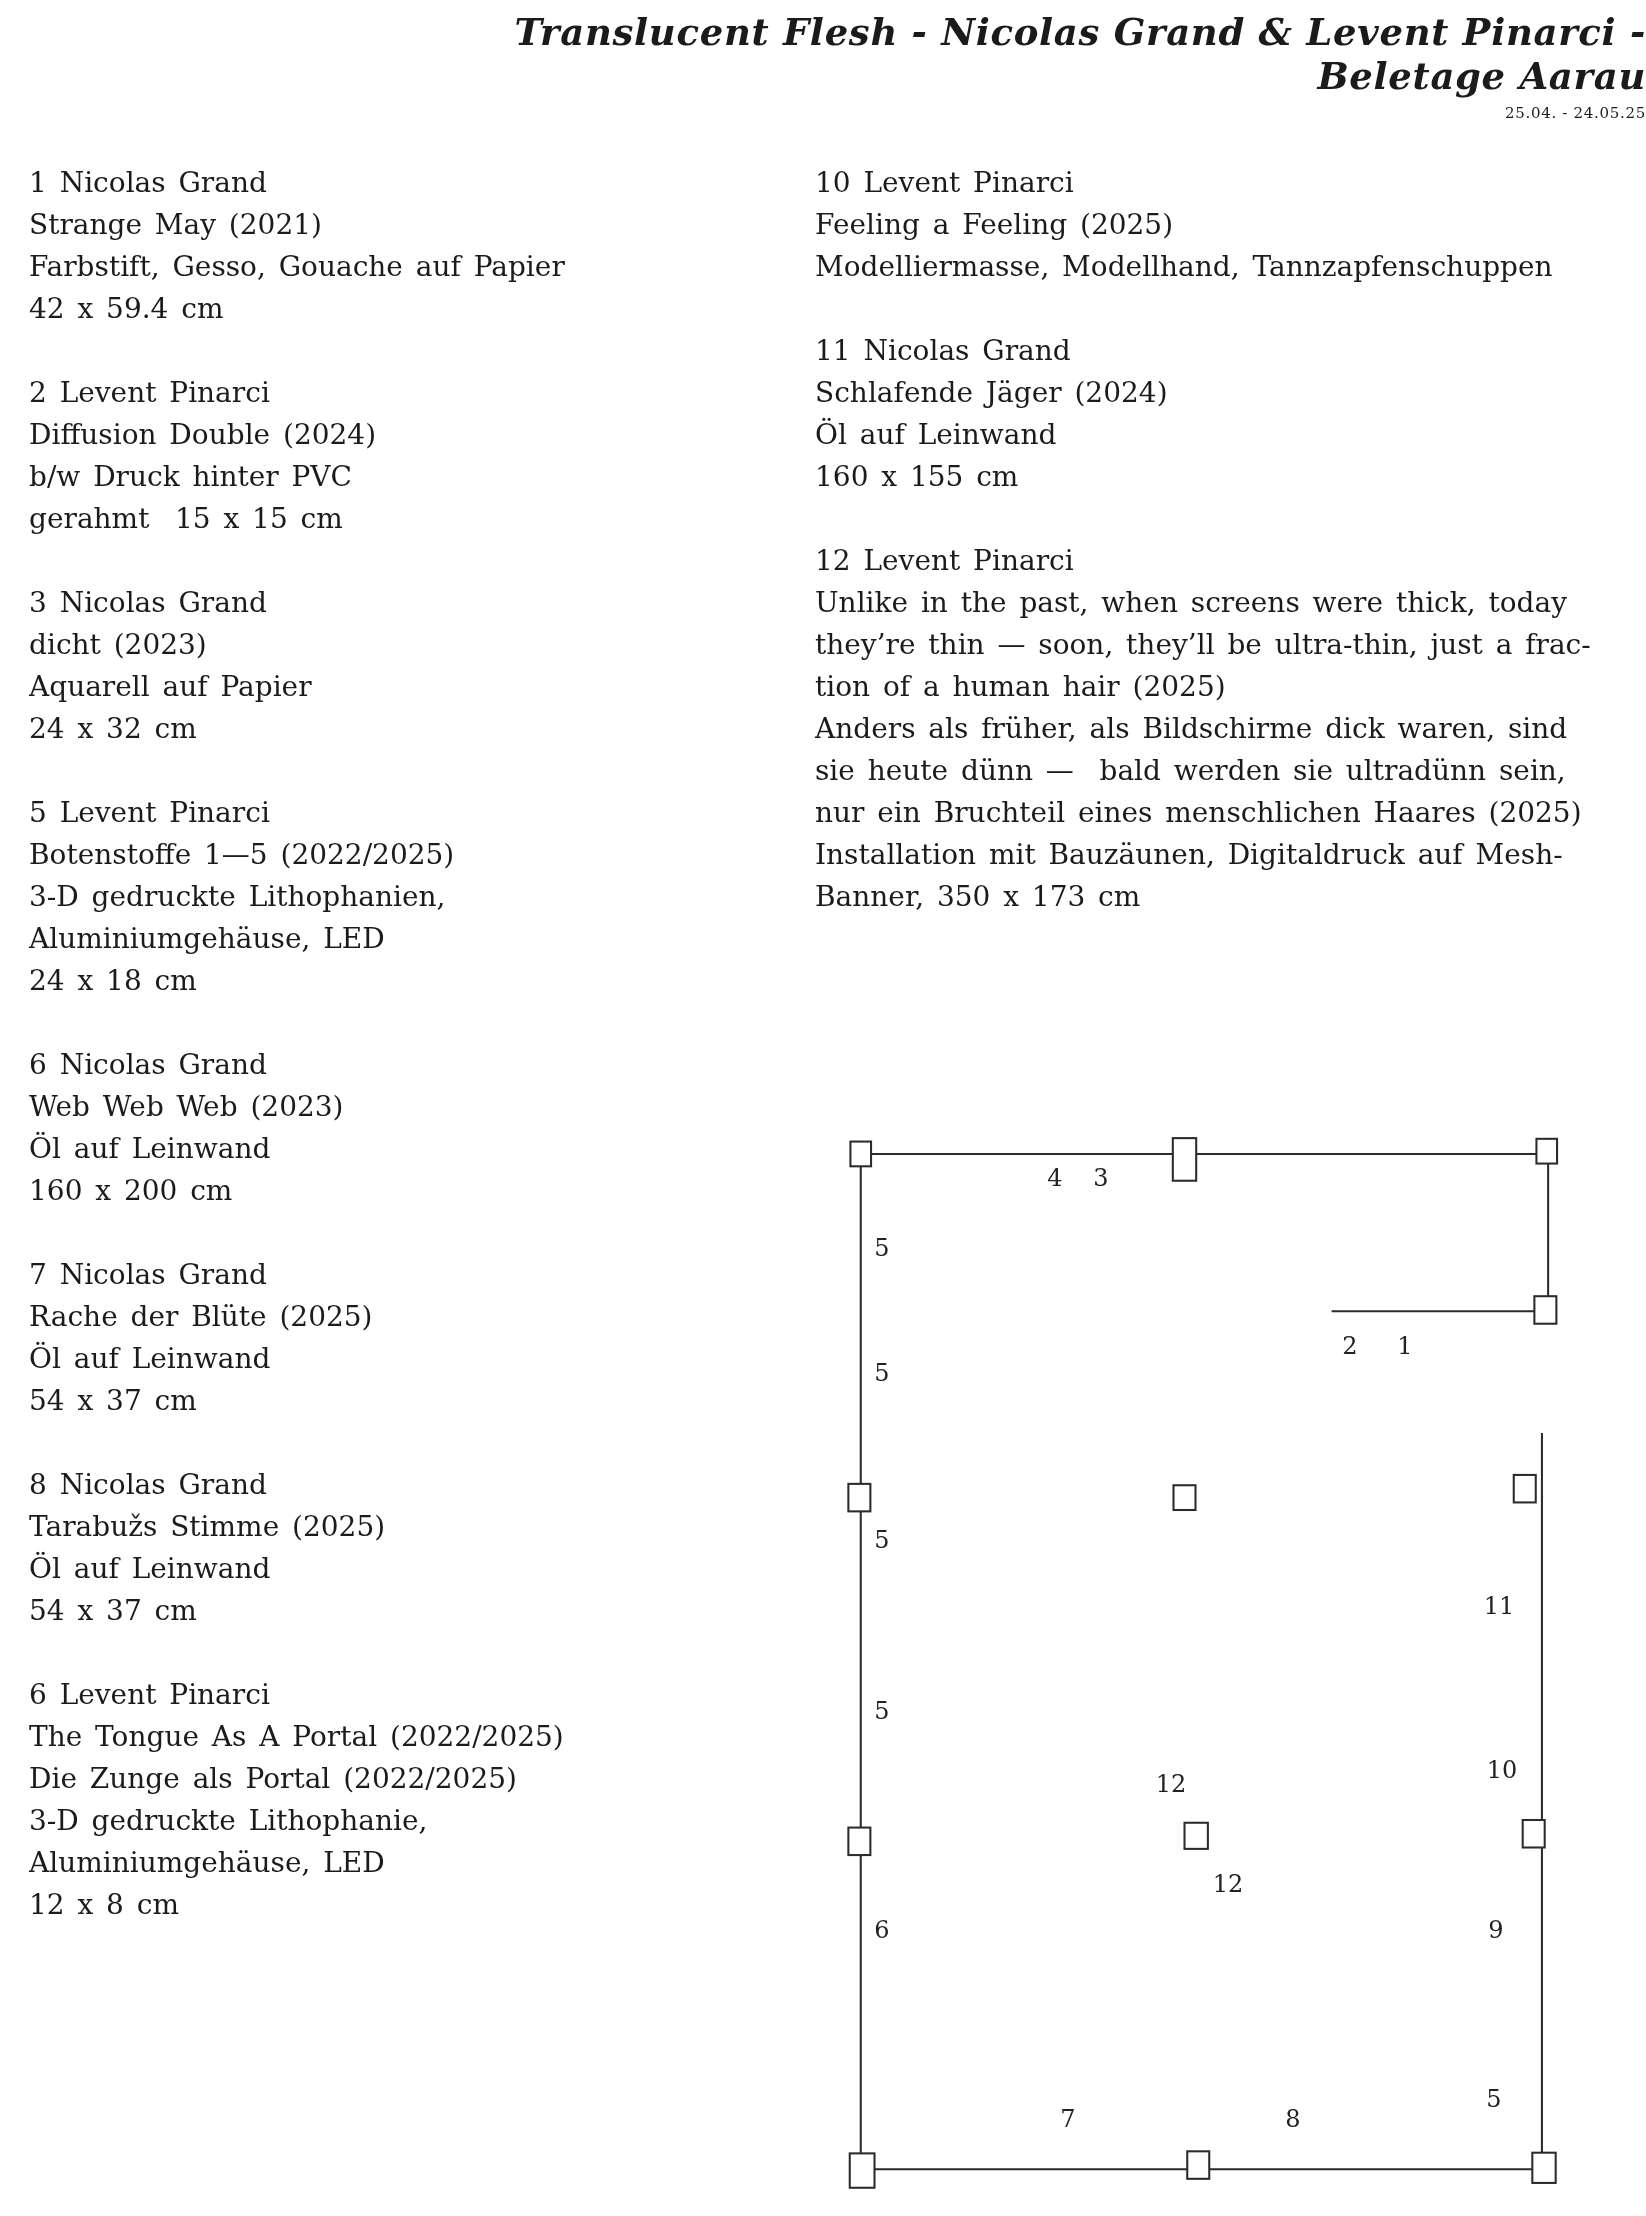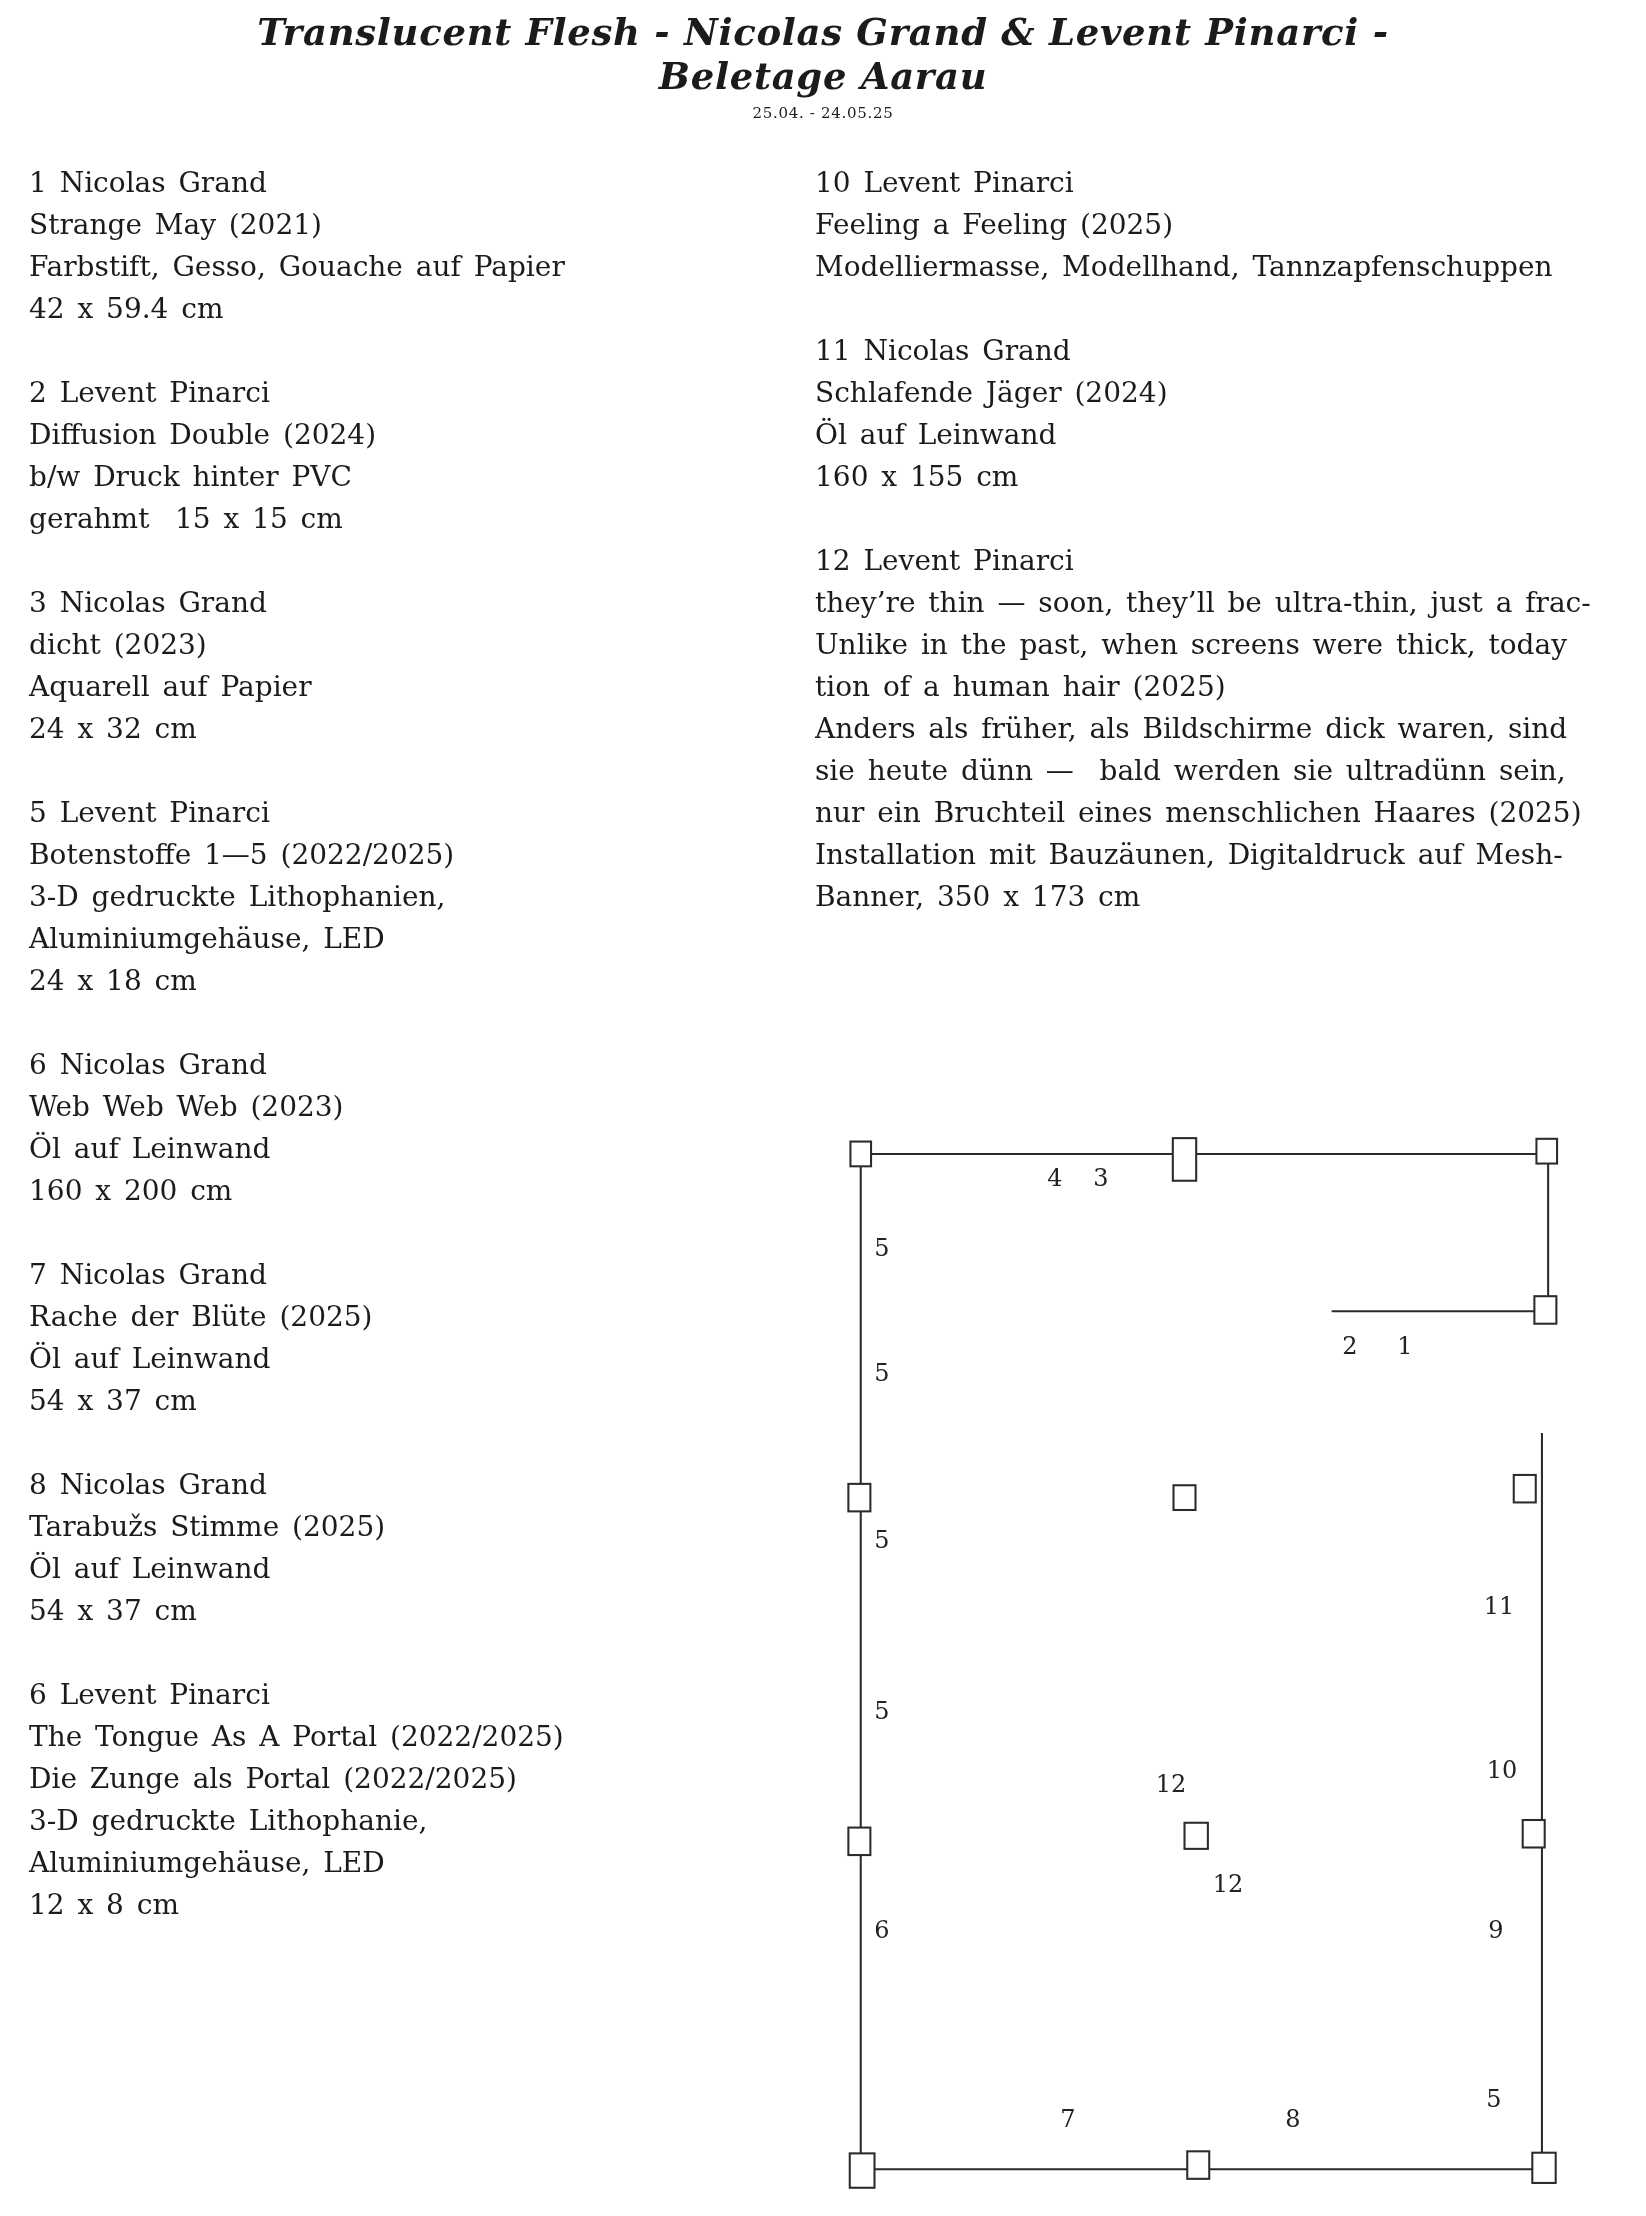--- a/index.html
+++ b/index.html
@@ -11,21 +11,21 @@
     color: #1b1b1b;
     font-family: "DejaVu Serif", serif;
     overflow: hidden;
   }
 
   .header {
     position: absolute;
     top: 9.6px;
     left: 0;
     width: 100%;
-    text-align: center;
+    text-align: right;
   }
   .title-line {
     font-size: 37px;
     line-height: 44px;
     font-weight: bold;
     font-style: italic;
     letter-spacing: 0.7px;
   }
   .dates {
     font-size: 15px;
@@ -131,22 +131,22 @@
       <div class="entry-line">Modelliermasse, Modellhand, Tannzapfenschuppen</div>
     </div>
     <div class="entry">
       <div class="entry-line">11 Nicolas Grand</div>
       <div class="entry-line">Schlafende Jäger (2024)</div>
       <div class="entry-line">Öl auf Leinwand</div>
       <div class="entry-line">160 x 155 cm</div>
     </div>
     <div class="entry">
       <div class="entry-line">12 Levent Pinarci</div>
+      <div class="entry-line">Unlike in the past, when screens were thick, today</div>
       <div class="entry-line">they’re thin — soon, they’ll be ultra-thin, just a frac-</div>
-      <div class="entry-line">Unlike in the past, when screens were thick, today</div>
       <div class="entry-line">tion of a human hair (2025)</div>
       <div class="entry-line">Anders als früher, als Bildschirme dick waren, sind</div>
       <div class="entry-line">sie heute dünn —  bald werden sie ultradünn sein,</div>
       <div class="entry-line">nur ein Bruchteil eines menschlichen Haares (2025)</div>
       <div class="entry-line">Installation mit Bauzäunen, Digitaldruck auf Mesh-</div>
       <div class="entry-line">Banner, 350 x 173 cm</div>
     </div>
   </div>
 
 <div class="floorplan">

